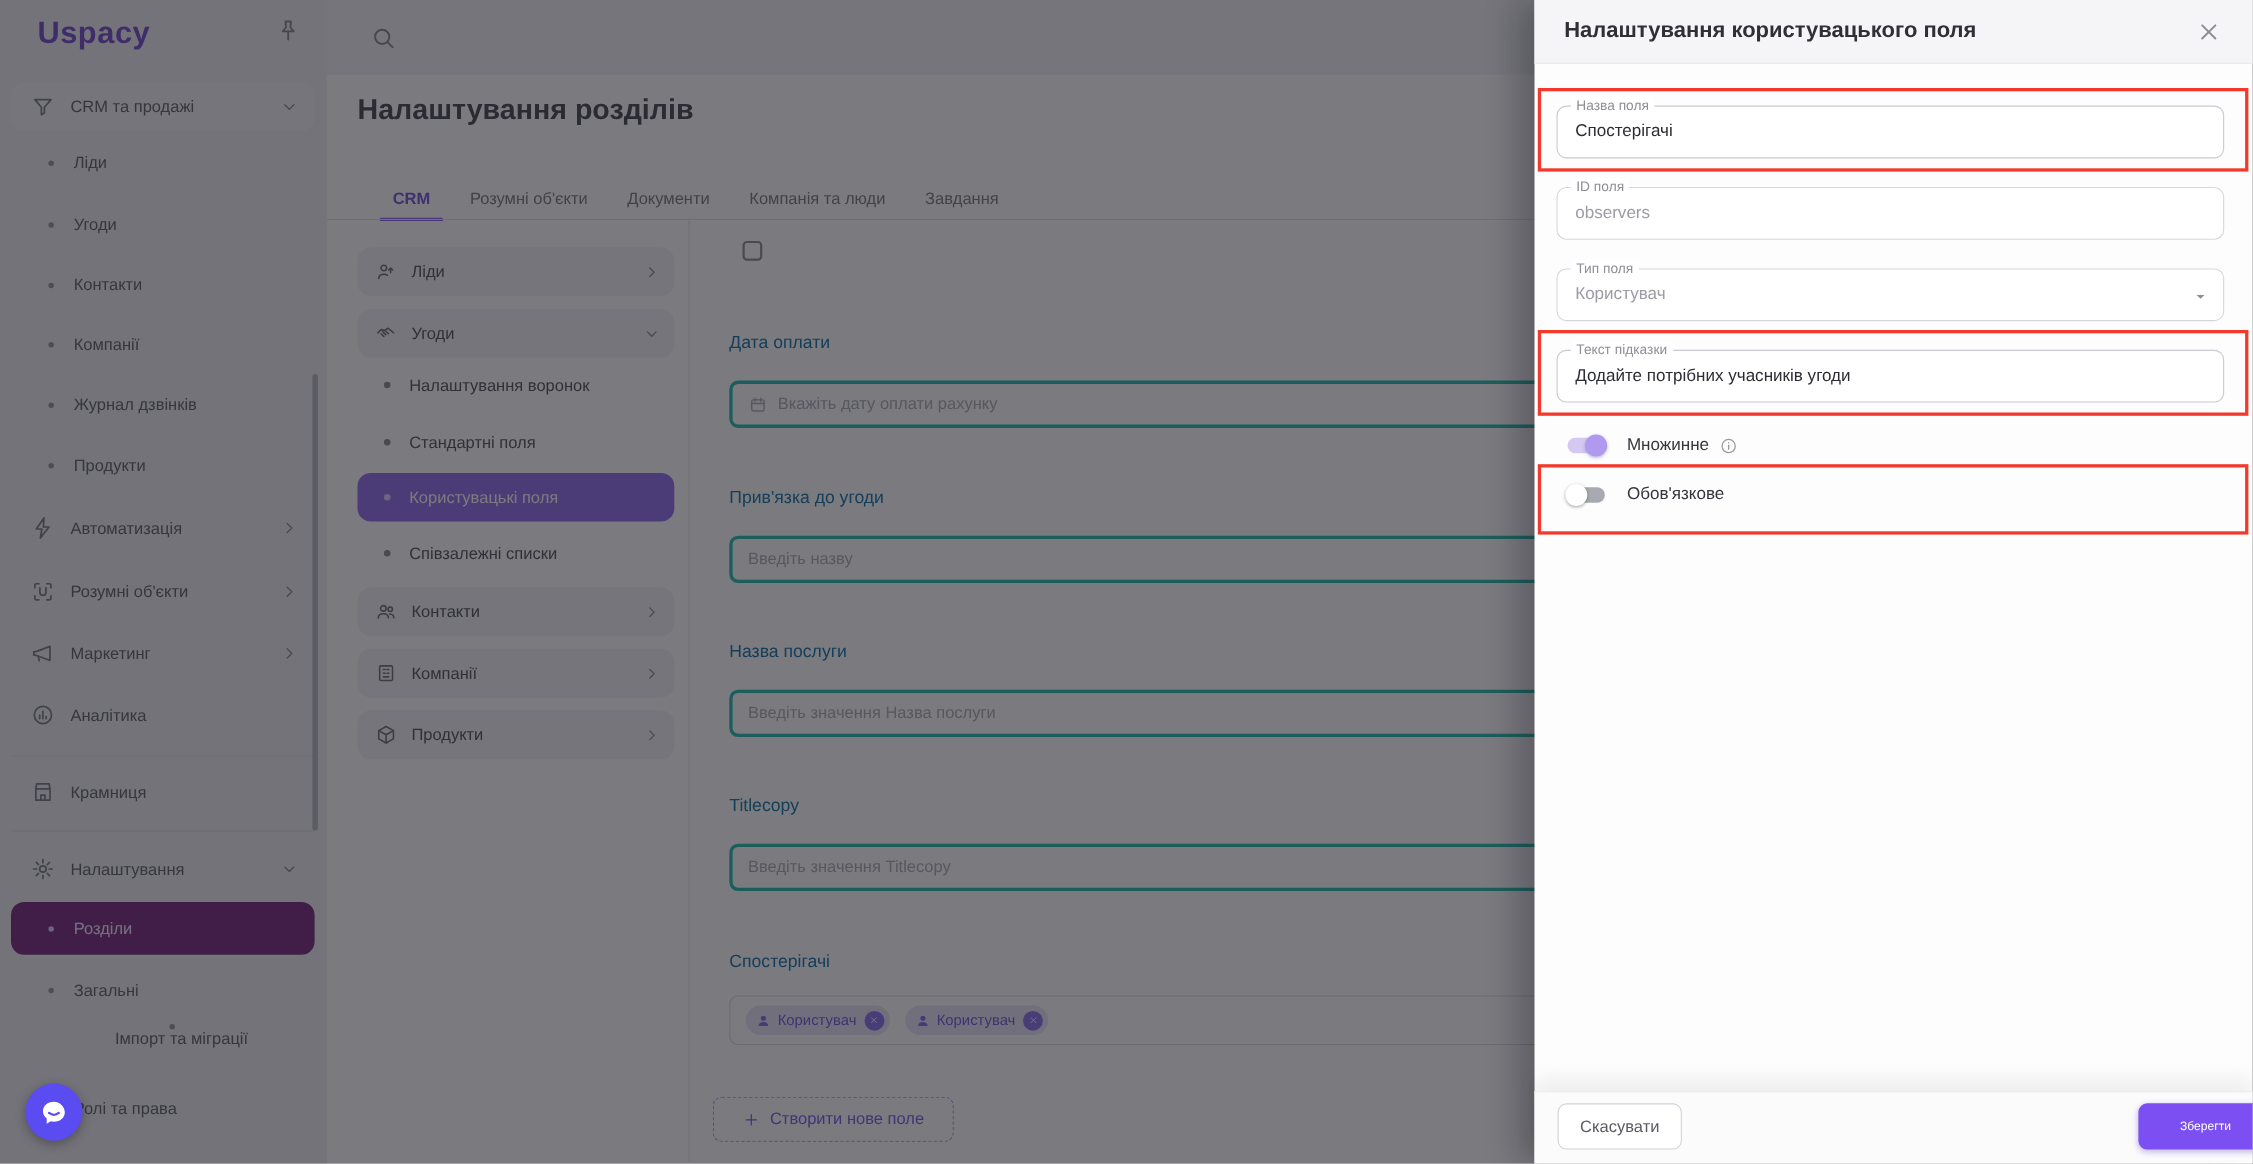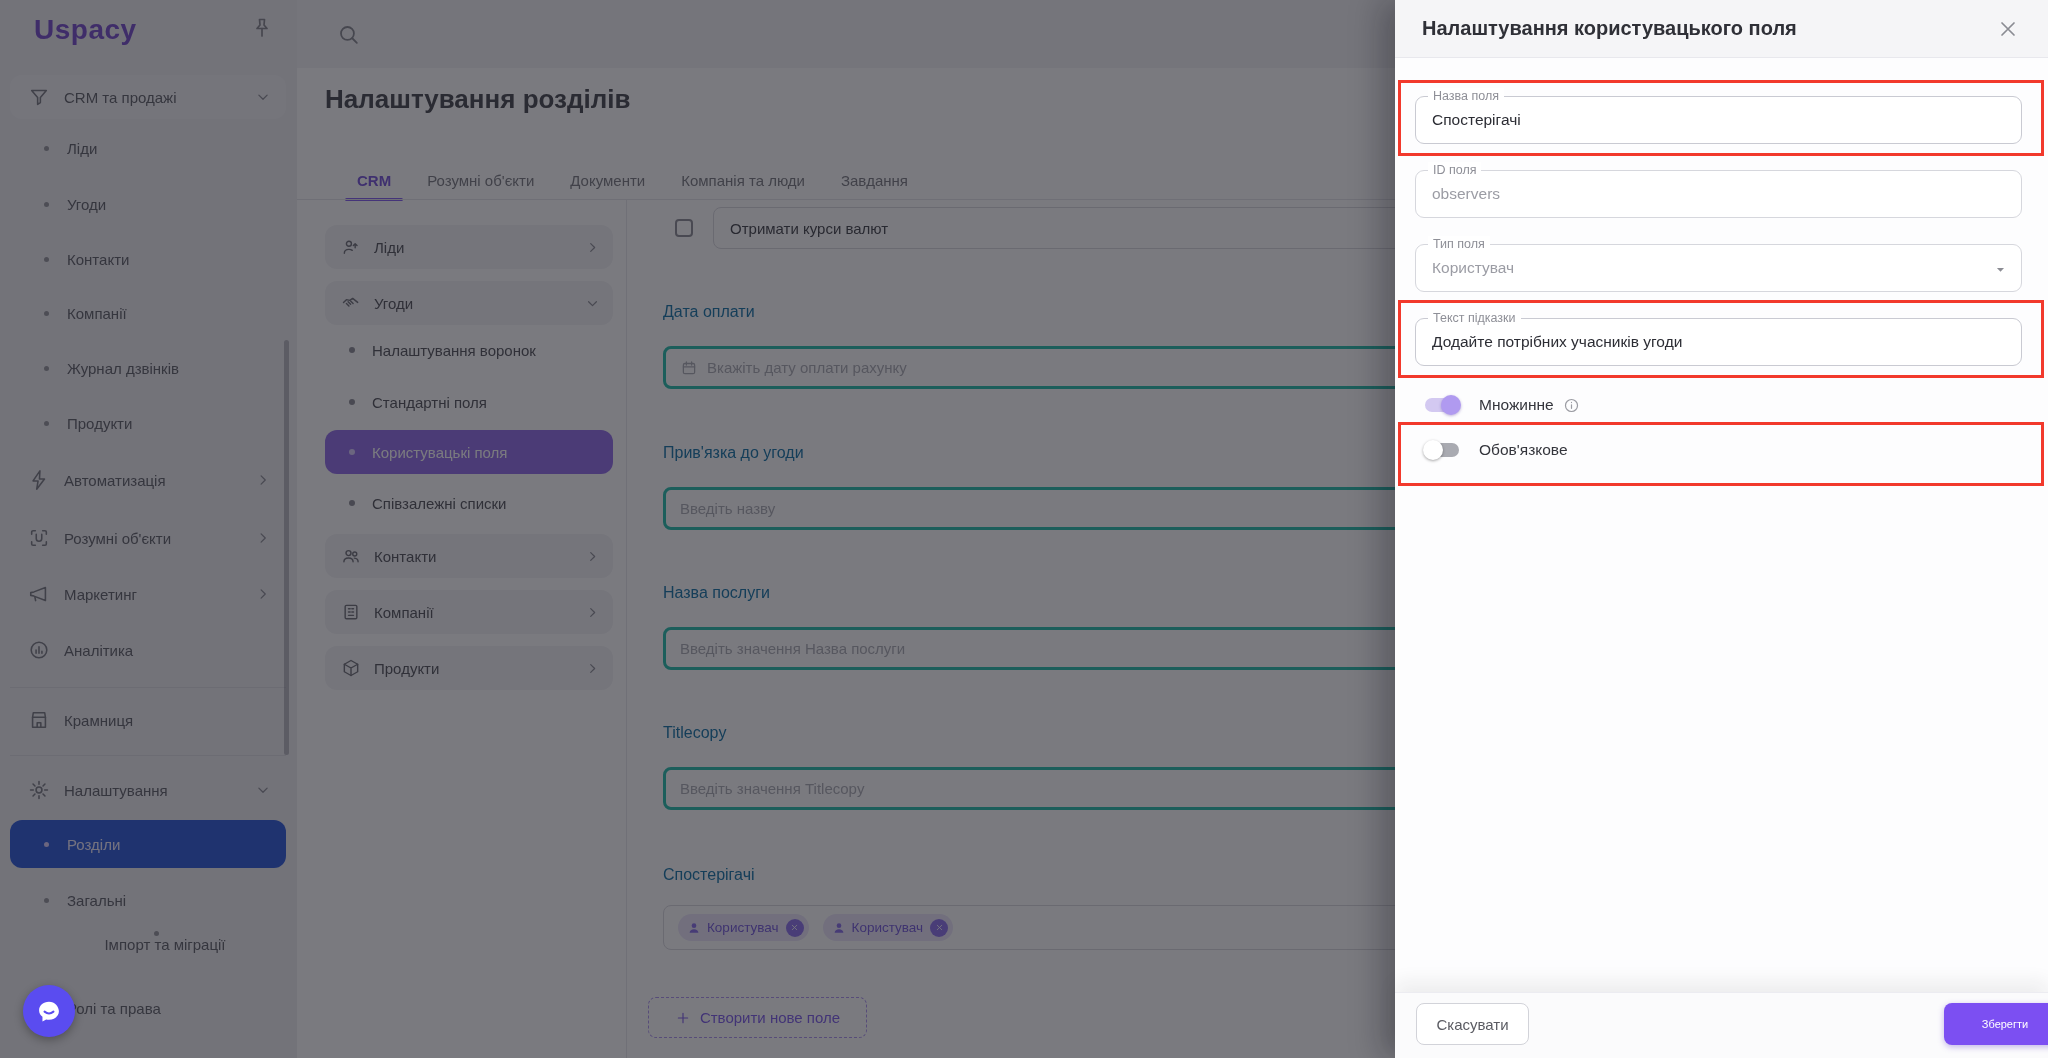--- a/index.html
+++ b/index.html
@@ -16,21 +16,21 @@
   .logo { position:absolute; left:34px; top:14px; font-size:28px; font-weight:800; color:#6d40c9; letter-spacing:.5px; }
   .pin { position:absolute; left:250px; top:16px; width:24px; height:24px; color:#7d7e86; }
   .sb-row { position:absolute; left:10px; width:276px; height:44px; display:flex; align-items:center;
             border-radius:12px; color:#54555d; font-size:15px; cursor:pointer; }
   .sb-row.group { padding-left:18px; background:transparent; }
   .sb-row.group.boxed { background:#f3f3f6; }
   .sb-row .sb-ic { width:22px; height:22px; margin-right:14px; color:#6f7078; flex:0 0 auto; }
   .sb-row .chev { width:18px; height:18px; margin-left:auto; margin-right:14px; color:#85868e; flex:0 0 auto; }
   .sb-row.sub { padding-left:34px; }
   .sb-row.sub .dot { width:5px; height:5px; border-radius:50%; background:#8f9096; margin-right:18px; flex:0 0 auto; }
-  .sb-row.active { background:#1d4ed8; color:#f1ecff; }
+  .sb-row.active { background:#701a75; color:#f1ecff; }
   .sb-row.active .dot { background:#d9ccff; }
   .sb-div { position:absolute; left:10px; width:276px; height:1px; background:#dcdce2; }
   .sb-scroll { position:absolute; left:284px; top:340px; width:5px; height:415px; border-radius:3px; background:rgba(110,110,122,.45); }
 
   
   .topbar { position:absolute; left:297px; top:0; width:1751px; height:68px; background:#f3f3f6; }
   .search-ic { position:absolute; left:336px; top:22px; width:25px; height:25px; color:#7e7f87; cursor:pointer; }
   .content { position:absolute; left:297px; top:68px; width:1751px; height:990px; background:#fff; }
   .page-title { position:absolute; left:325px; top:84px; font-size:26px; font-weight:600; color:#393a41; }
   .tabs { position:absolute; left:339px; top:162px; height:37px; display:flex; }
@@ -380,23 +380,20 @@
       </span>
     <span>Продукти</span>
     <span class="chev">
         <svg viewBox="0 0 24 24">
           <path d="M9.5 6.5 15 12l-5.5 5.5"></path>
         </svg>
       </span>
   </div>
 
   <span class="checkbox"></span>
-  <div class="chk-label">
-      <span>Отримати курси валют</span>
-    </div>
 
   <div class="f-label" style="top:303px;">Дата оплати</div>
   <div class="f-input" style="top:346px;">
     <svg viewBox="0 0 24 24">
         <rect x="4.5" y="6" width="15" height="13.5" rx="2"></rect>
         <path d="M4.5 10.5h15M8.5 4v4M15.5 4v4"></path>
       </svg>
     <input readonly="" placeholder="Вкажіть дату оплати рахунку" style="">
   </div>
 

